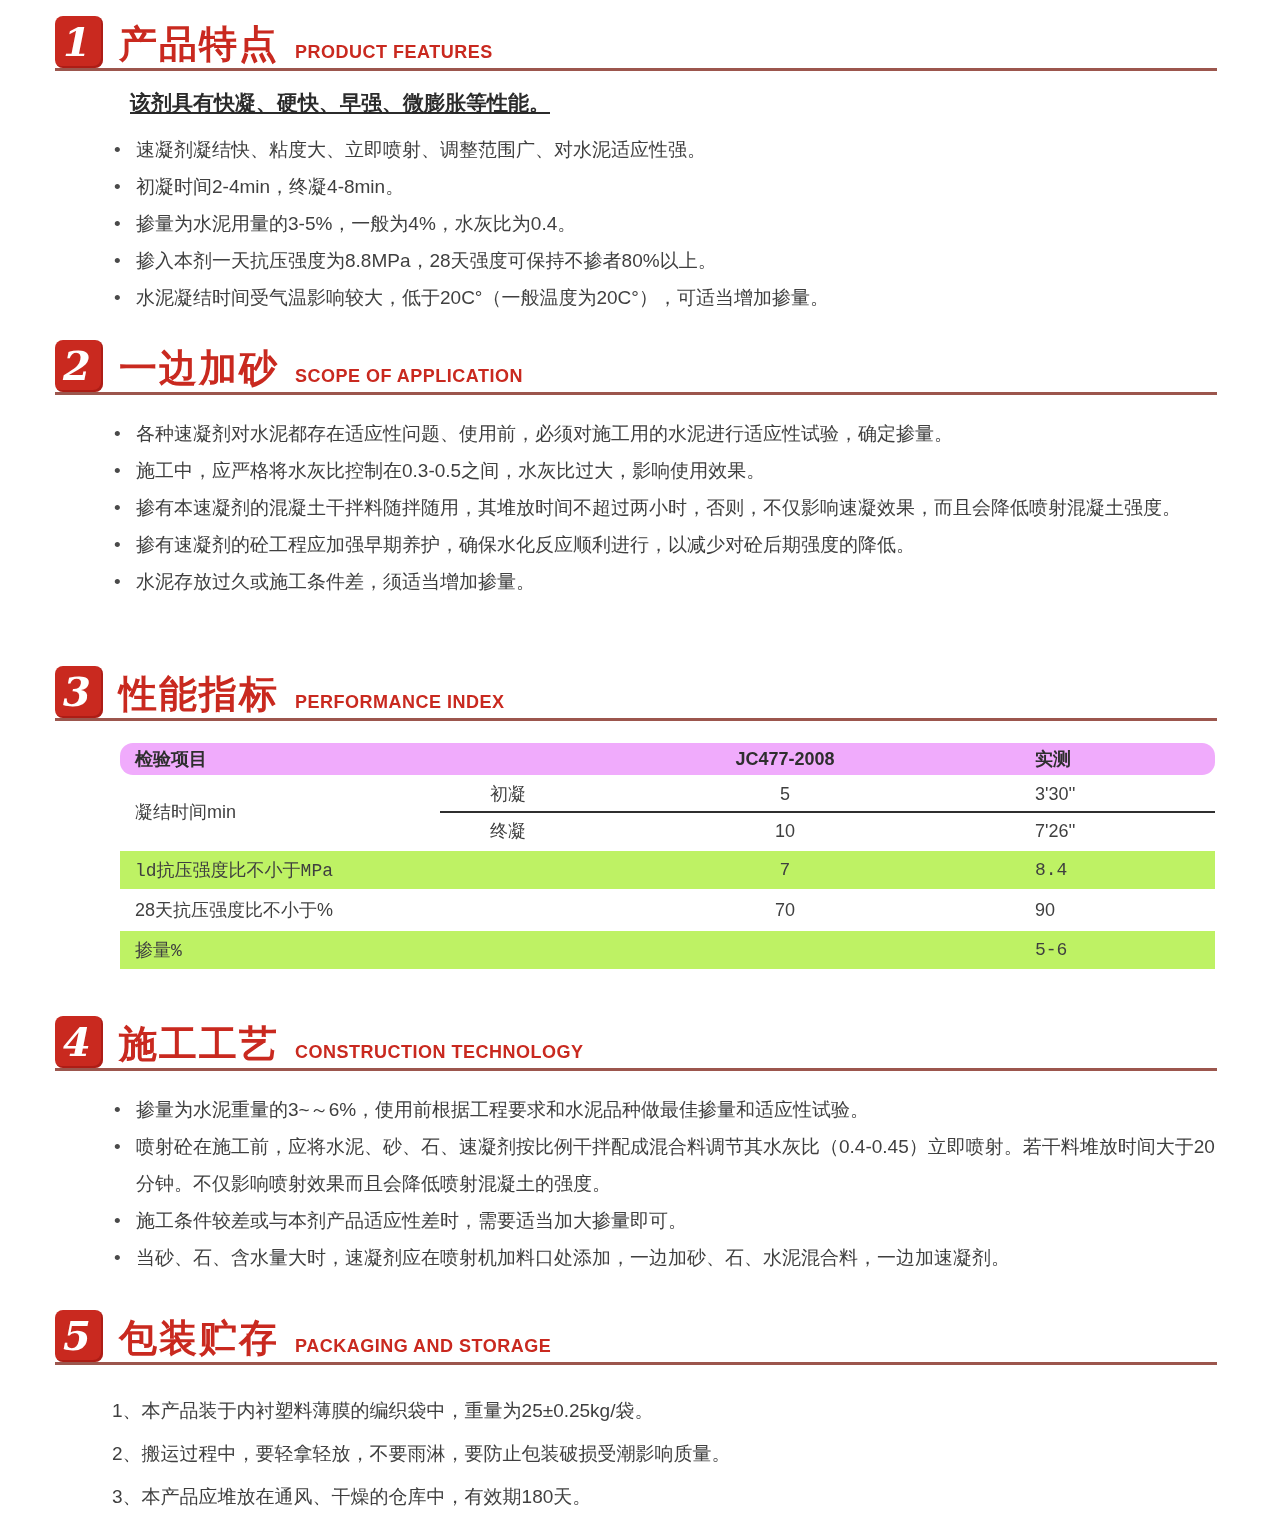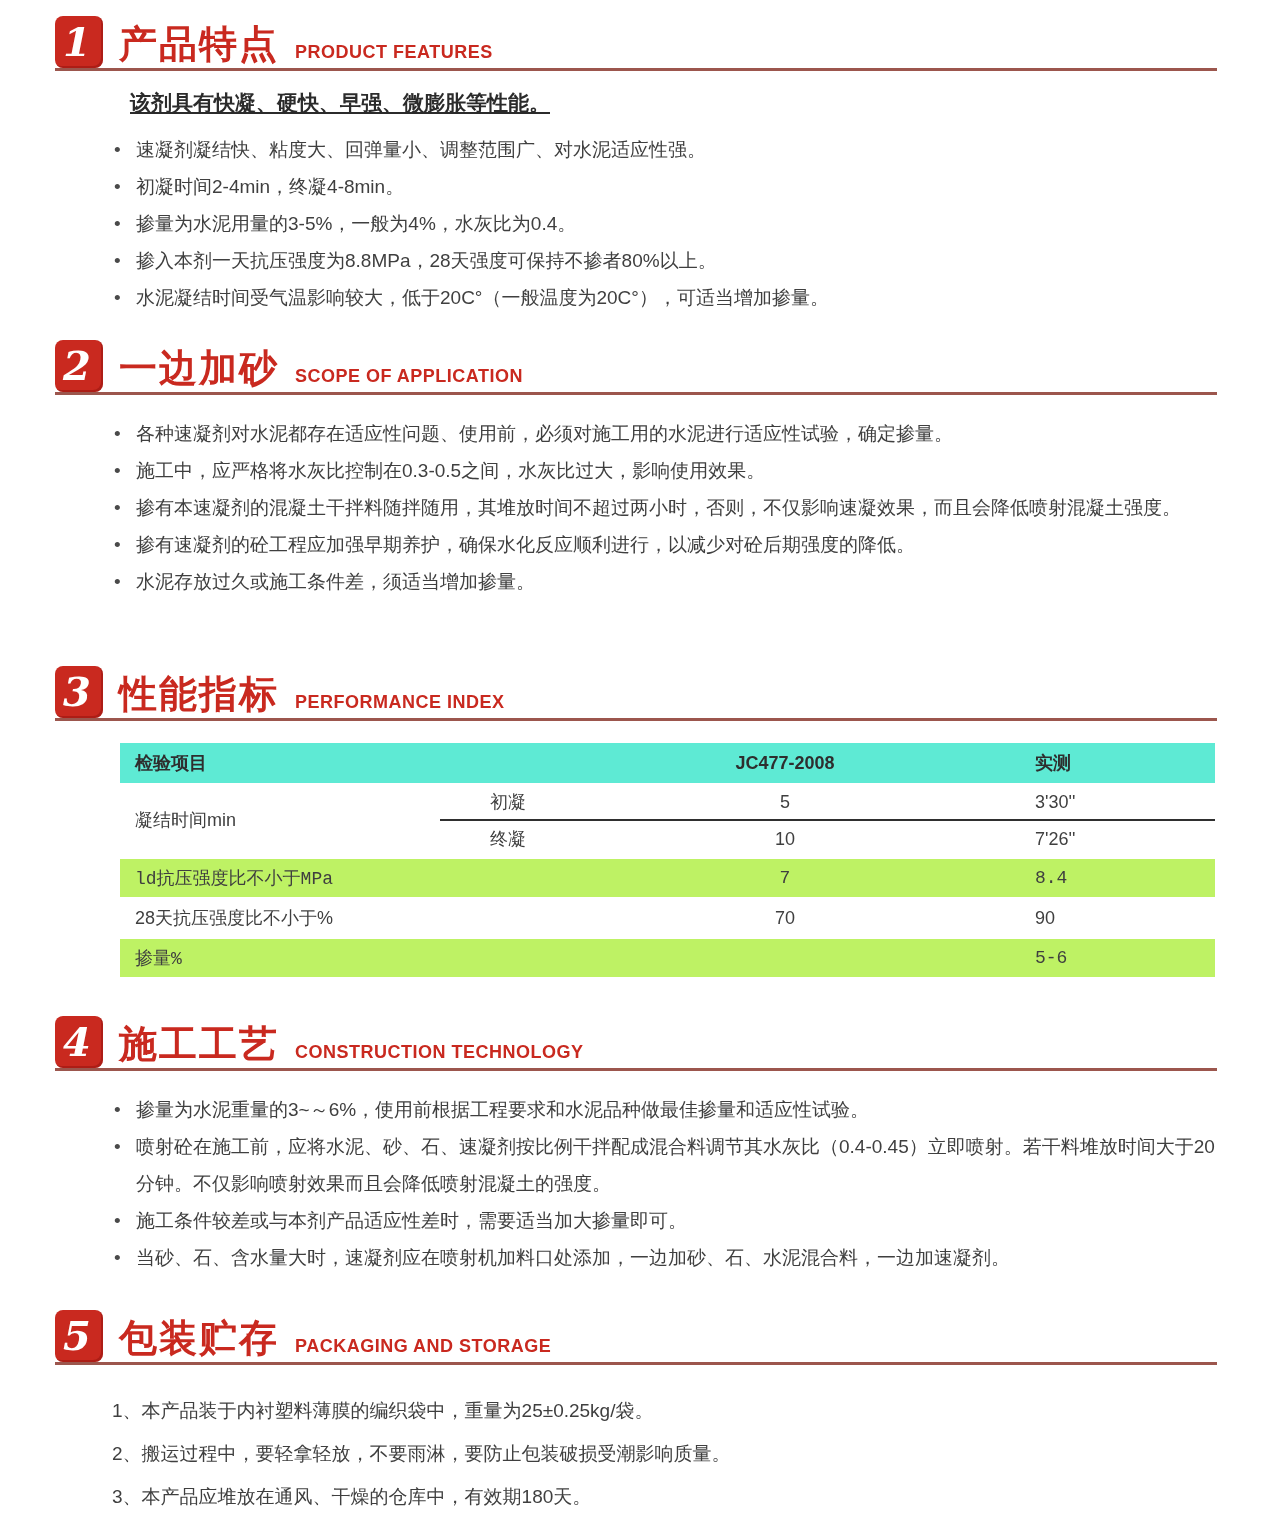--- a/index.html
+++ b/index.html
@@ -52,21 +52,21 @@
   .bullet::before {
     content:"•"; position:absolute; left:2px; top:0;
     font-size:19px; color:#4a4a4a;
   }
   .numbered { margin:24px 0 0 112px; width:1105px; }
   .numbered-item { font-size:19px; line-height:43px; color:#3f3f3f; }
 
   
   .perf-table { margin:22px 0 0 120px; width:1095px; font-size:18px; }
   .t-row, .t-head, .t-block { position:relative; width:100%; }
-  .t-head { height:40px; background:#5eead4; font-weight:bold; color:#2e2e2e; }
+  .t-head { height:32px; background:#f0abfc; font-weight:bold; color:#2e2e2e;border-radius:13px; }
   .t-block { height:74px; background:#ffffff; }
   .t-row { height:38px; margin-top:2px; }
   .t-row.alt { background:#bef264;font-family:Liberation Mono, monospace; }
   .t-row.plain { background:#ffffff; }
   .cell { position:absolute; transform:translateY(-50%); white-space:nowrap; }
   .c-label { left:15px; top:50%; }
   .c-sub   { left:370px; }
   .c-std   { left:565px; width:200px; text-align:center; }
   .c-meas  { left:915px; }
   .t-head .c-std { font-weight:bold; }
@@ -84,21 +84,21 @@
 <div class="section" style="top:16px;">
   <div class="sec-head">
     <div class="badge">
       <span>1</span>
     </div>
     <div class="cn-title">产品特点</div>
     <div class="en-title">PRODUCT FEATURES</div>
   </div>
   <div class="intro">该剂具有快凝、硬快、早强、微膨胀等性能。</div>
   <div class="bullets">
-    <div class="bullet">速凝剂凝结快、粘度大、回弹量小、调整范围广、对水泥适应性强。</div>
+    <div class="bullet">速凝剂凝结快、粘度大、立即喷射、调整范围广、对水泥适应性强。</div>
     <div class="bullet">初凝时间2-4min，终凝4-8min。</div>
     <div class="bullet">掺量为水泥用量的3-5%，一般为4%，水灰比为0.4。</div>
     <div class="bullet">掺入本剂一天抗压强度为8.8MPa，28天强度可保持不掺者80%以上。</div>
     <div class="bullet">水泥凝结时间受气温影响较大，低于20C°（一般温度为20C°），可适当增加掺量。</div>
   </div>
 </div>
 
 <div class="section" style="top:340px;">
   <div class="sec-head">
     <div class="badge">

